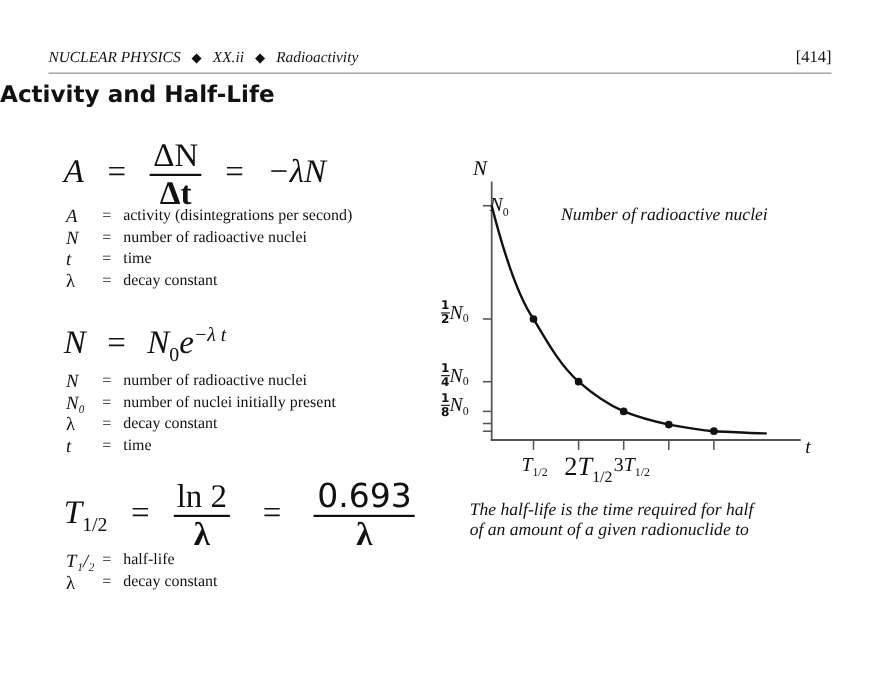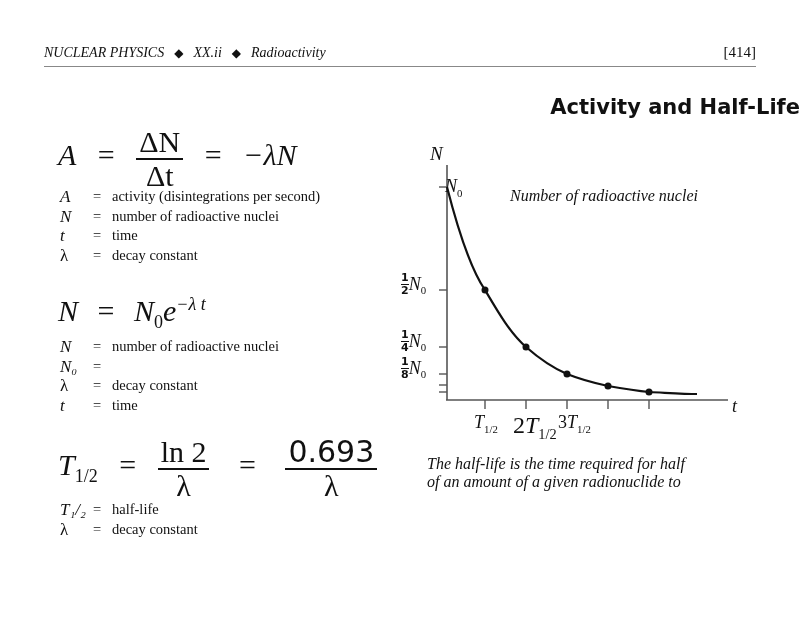--- a/index.html
+++ b/index.html
@@ -2,26 +2,26 @@
 <html><head>
 <meta charset="utf-8">
 <style>
   html, body { margin:0; padding:0; background:#ffffff; }
   body { width:800px; height:617px; position:relative; overflow:hidden; font-family:"Liberation Serif", serif; color:#111; }
   .abs { position:absolute; }
   .header { left:44px; top:44px; width:712px; height:22px; border-bottom:1.5px solid #888; }
   .hdr-left { position:absolute; left:0; top:1px; font-style:italic; font-size:14px; }
   .hdr-left .bullet { font-style:normal; margin:0 10px; font-size:12px; }
   .hdr-right { position:absolute; right:0; top:0; font-size:15px; }
-  .title { left:0; width:800px; top:74px; text-align:right; font-family:"DejaVu Sans", sans-serif; font-weight:bold; font-size:21px;margin-top:21px; }
+  .title { left:0; width:800px; top:74px; text-align:left; font-family:"DejaVu Sans", sans-serif; font-weight:bold; font-size:21px; }
   .eq { font-size:30px; font-style:normal; }
   .it { font-style:italic; }
   .frac { display:inline-flex; flex-direction:column; align-items:center; vertical-align:middle; }
   .frac .num { border-bottom:2px solid #111; padding:0 3px; line-height:1.05; }
-  .frac .den { line-height:1.05; }
+  .frac .den { line-height:1.05;font-weight:bold; }
   .defs { font-size:14.5px; line-height:19.5px; }
   .defs .row { display:flex; }
   .defs .sym { width:26px; font-style:italic; font-size:17px; }
   .defs .sym.up { font-style:normal; }
   .defs .eqs { width:22px; text-align:center; }
   .caption { font-style:italic; font-size:16px; line-height:18px; }
   sub { font-size:60%; }
 </style>
 </head>
 <body>
@@ -77,20 +77,21 @@
 
 <div class="abs defs" style="left:60px; top:337px;">
   <div class="row">
       <span class="sym">N</span>
       <span class="eqs">=</span>
       <span style="margin-left:4px">number of radioactive nuclei</span>
     </div>
   <div class="row">
       <span class="sym">N₀</span>
       <span class="eqs">=</span>
+      <span style="margin-left:4px">number of nuclei initially present</span>
     </div>
   <div class="row">
       <span class="sym up">λ</span>
       <span class="eqs">=</span>
       <span style="margin-left:4px">decay constant</span>
     </div>
   <div class="row">
       <span class="sym">t</span>
       <span class="eqs">=</span>
       <span style="margin-left:4px">time</span>

